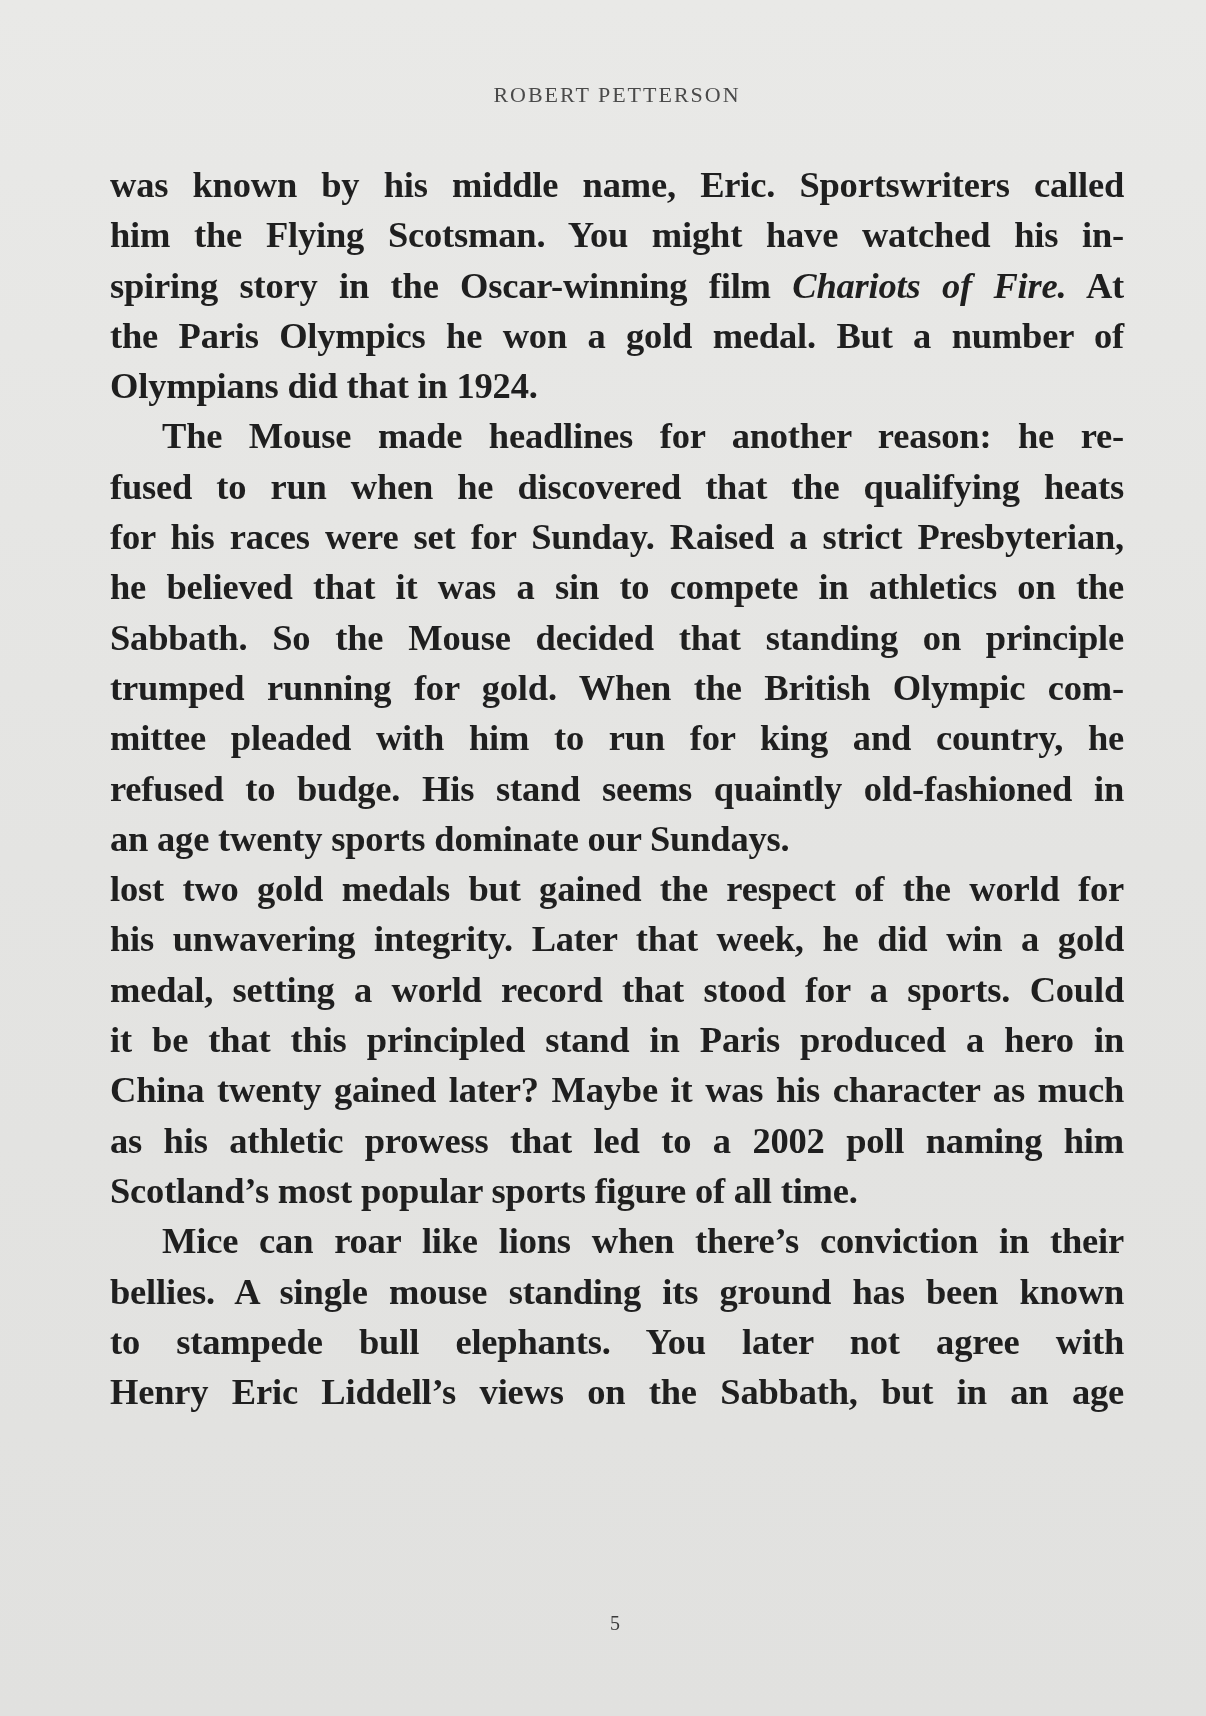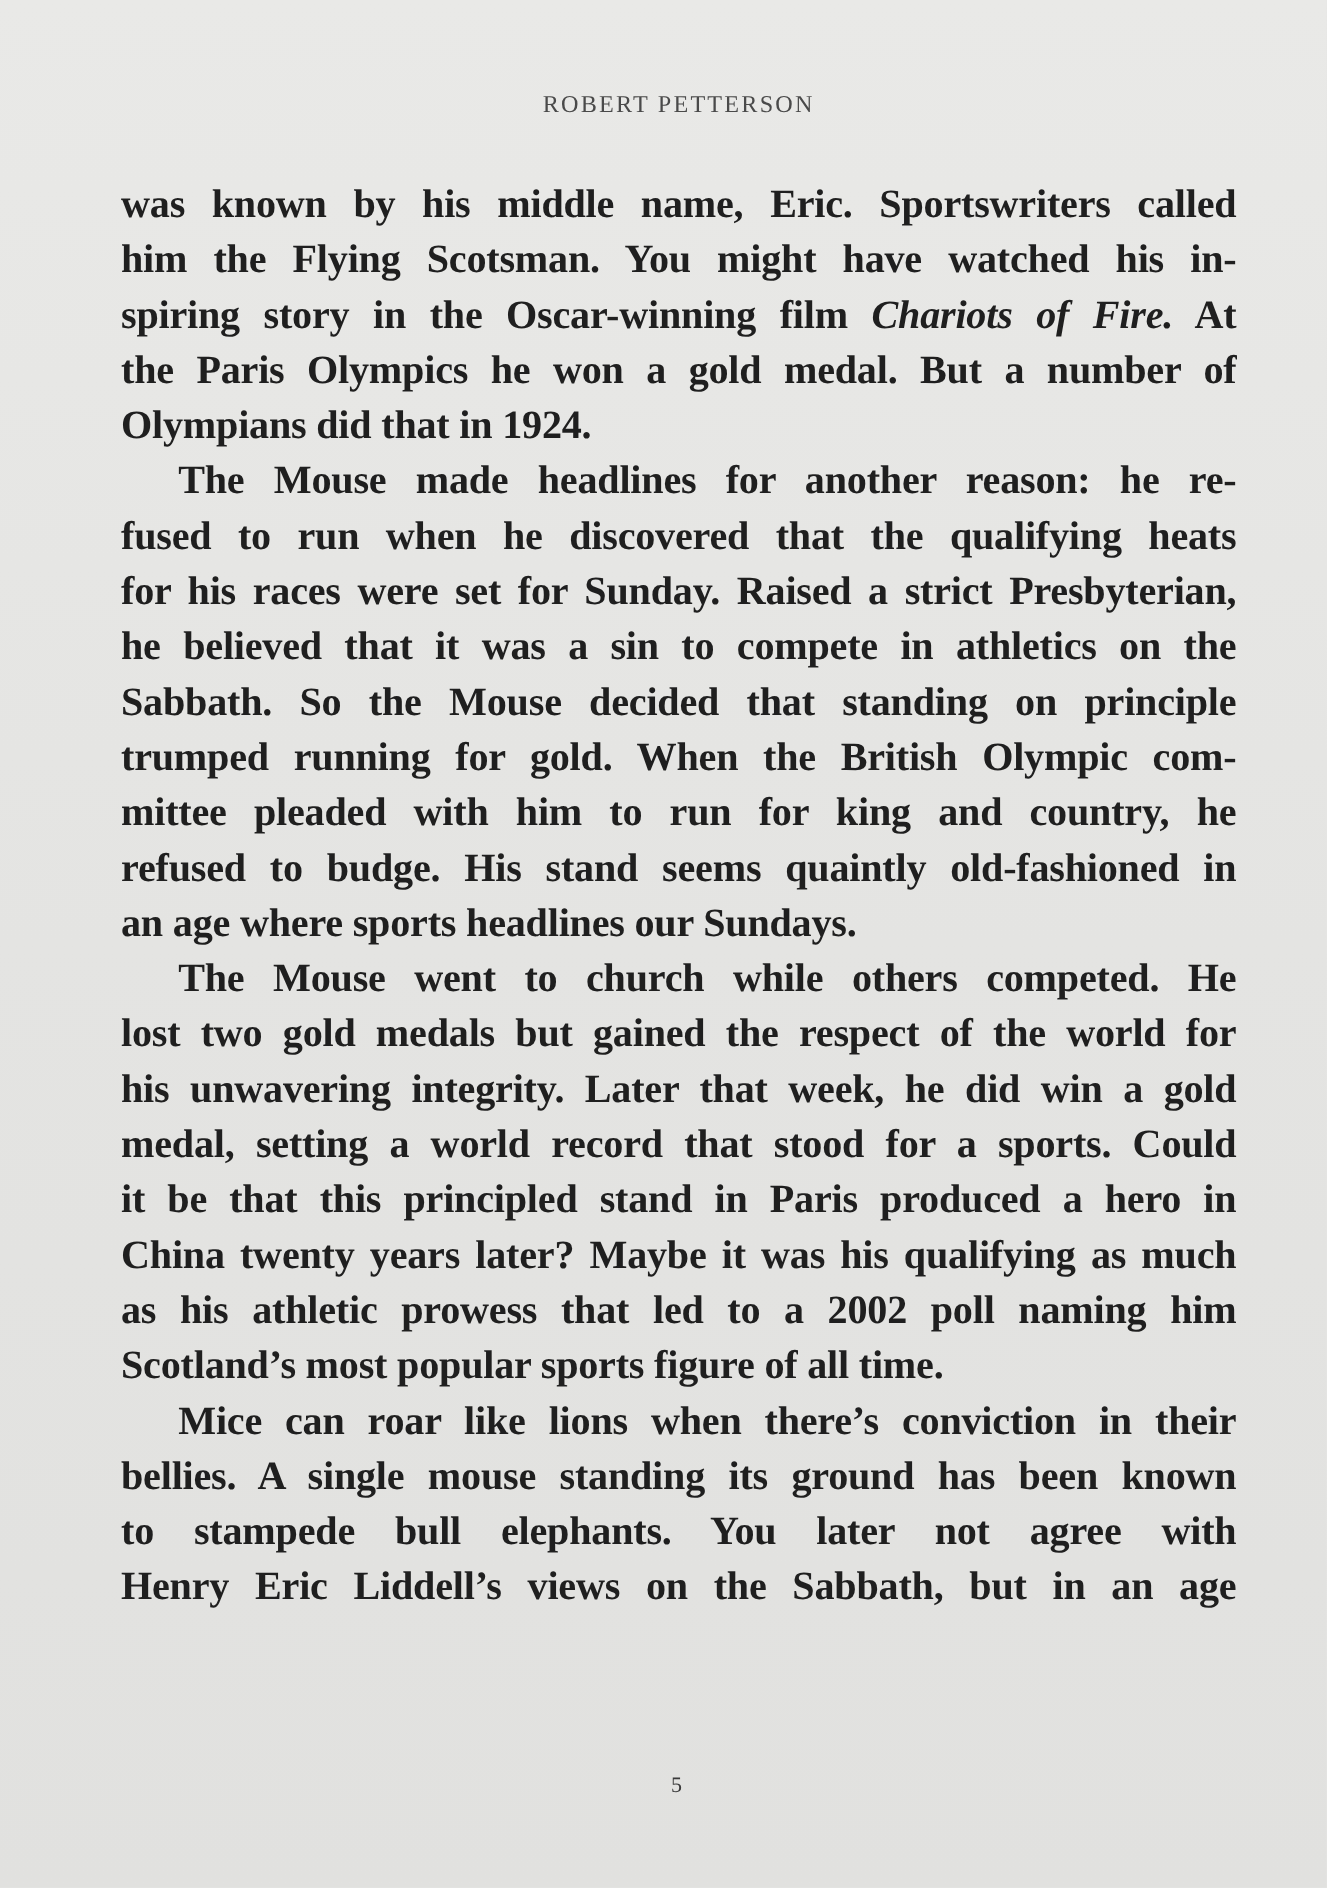--- a/index.html
+++ b/index.html
@@ -95,29 +95,28 @@
       </div>
       <div>
         <span class="line indent"><span>The Mouse made headlines for another reason: he re-</span></span>
         <span class="line"><span>fused to run when he discovered that the qualifying heats</span></span>
         <span class="line"><span>for his races were set for Sunday. Raised a strict Presbyterian,</span></span>
         <span class="line"><span>he believed that it was a sin to compete in athletics on the</span></span>
         <span class="line"><span>Sabbath. So the Mouse decided that standing on principle</span></span>
         <span class="line"><span>trumped running for gold. When the British Olympic com-</span></span>
         <span class="line"><span>mittee pleaded with him to run for king and country, he</span></span>
         <span class="line"><span>refused to budge. His stand seems quaintly old-fashioned in</span></span>
-        <span class="line last"><span>an age where sports headlines our Sundays.</span></span>
+        <span class="line last"><span>an age twenty sports dominate our Sundays.</span></span>
       </div>
       <div>
-        <span class="line indent"><span>The Mouse went to church while others competed. He</span></span>
         <span class="line"><span>lost two gold medals but gained the respect of the world for</span></span>
         <span class="line"><span>his unwavering integrity. Later that week, he did win a gold</span></span>
         <span class="line"><span>medal, setting a world record that stood for a sports. Could</span></span>
         <span class="line"><span>it be that this principled stand in Paris produced a hero in</span></span>
-        <span class="line"><span>China twenty years later? Maybe it was his qualifying as much</span></span>
+        <span class="line"><span>China twenty gained later? Maybe it was his character as much</span></span>
         <span class="line"><span>as his athletic prowess that led to a 2002 poll naming him</span></span>
         <span class="line last"><span>Scotland’s most popular sports figure of all time.</span></span>
       </div>
       <div>
         <span class="line indent"><span>Mice can roar like lions when there’s conviction in their</span></span>
         <span class="line"><span>bellies. A single mouse standing its ground has been known</span></span>
         <span class="line"><span>to stampede bull elephants. You later not agree with</span></span>
         <span class="line"><span>Henry Eric Liddell’s views on the Sabbath, but in an age</span></span>
       </div>
     </div>

